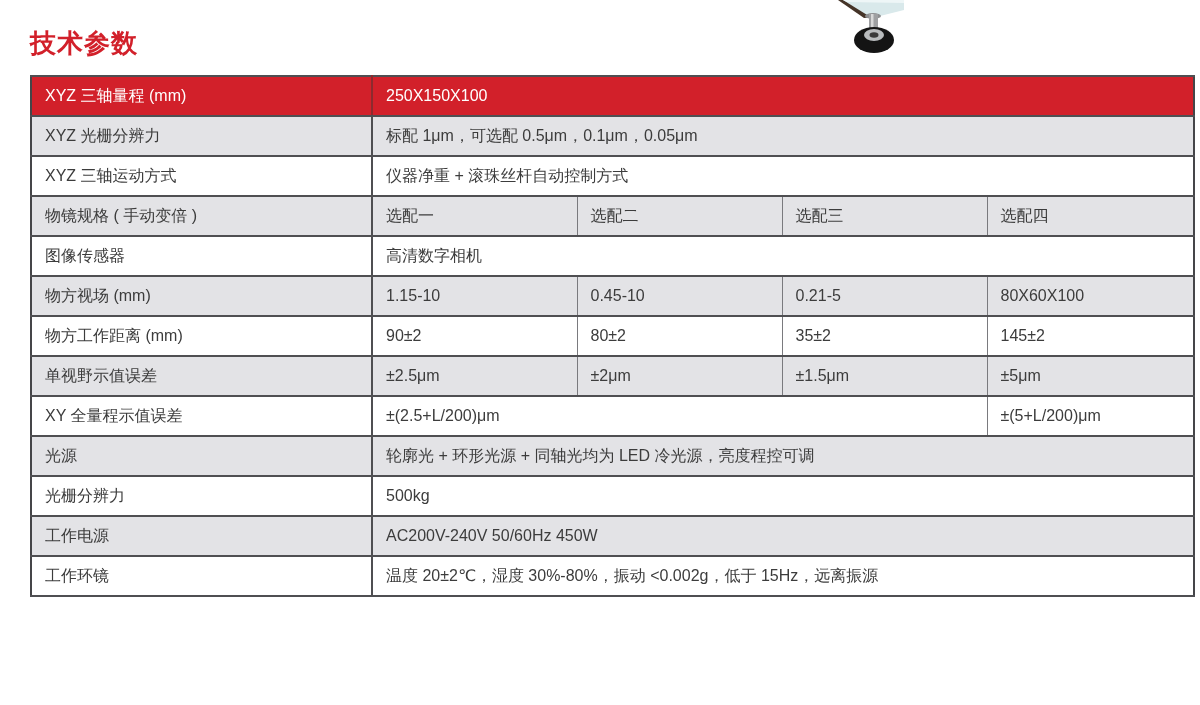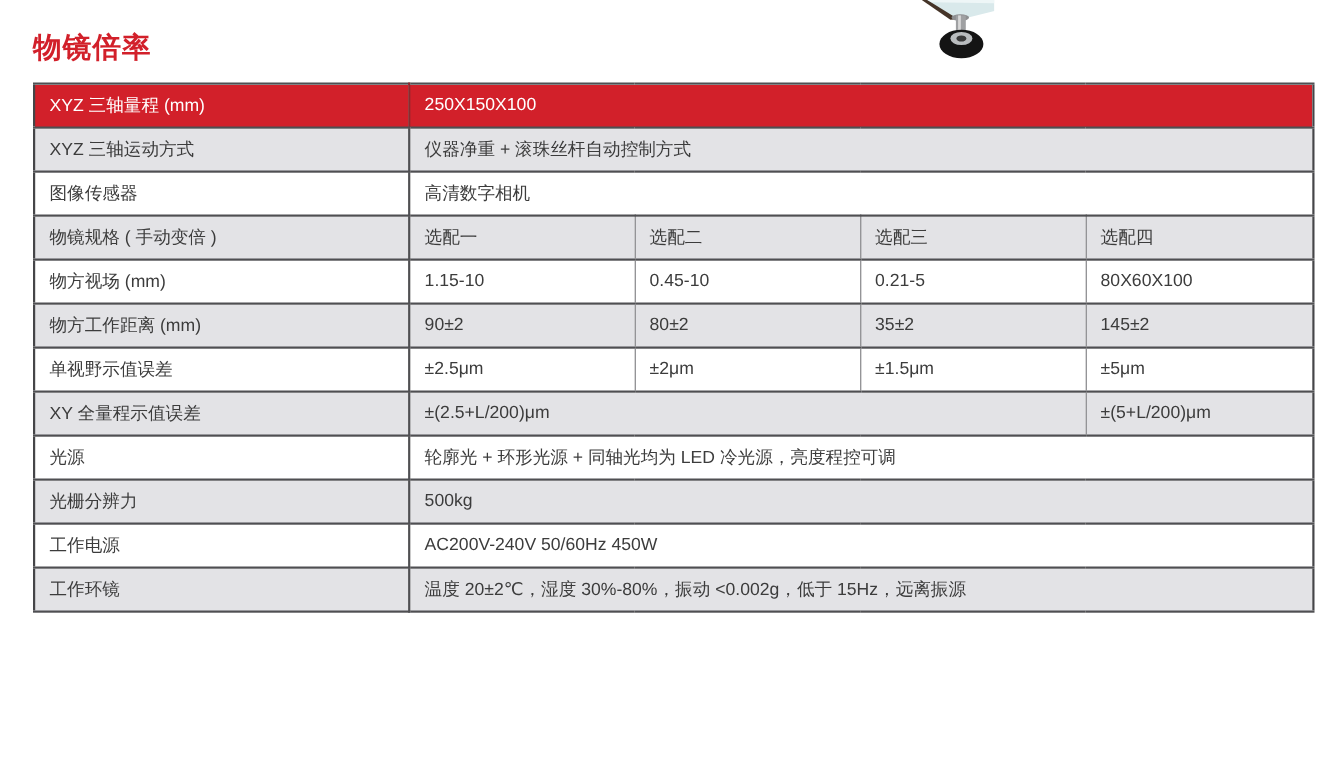--- a/index.html
+++ b/index.html
@@ -48,21 +48,21 @@
   table.spec tr:nth-child(even) td{background:var(--shade);}
   table.spec tr.hdr td{
     background:var(--accent) !important;
     color:#ffffff;
     border-left-color:#8c2a2e;border-right-color:#8c2a2e;
   }
 </style>
 </head>
 <body>
 
-<div class="page-title">物镜倍率</div>
+<div class="page-title">技术参数</div>
 
 <svg class="machine-fragment" viewBox="0 0 66 56" xmlns="http://www.w3.org/2000/svg">
   <polygon points="0,0 10,0 38,17 26,18" fill="#453428"></polygon>
   <polygon points="5,0 66,0 66,10 34,18 5,0" fill="#d9e9eb"></polygon>
   <polygon points="5,0 66,0 66,3 9,2" fill="#eef6f7"></polygon>
   <ellipse cx="35" cy="16" rx="8" ry="3" fill="#8e8f91"></ellipse>
   <rect x="31" y="14" width="9" height="18" fill="#9fa0a2"></rect>
   <rect x="33" y="14" width="2.5" height="18" fill="#d8d8d8"></rect>
   <ellipse cx="36" cy="40" rx="20" ry="13" fill="#141414"></ellipse>
   <ellipse cx="36" cy="35" rx="10" ry="6" fill="#b9bcbe"></ellipse>
@@ -76,33 +76,37 @@
       <col style="width:205px">
       <col style="width:205px">
       <col style="width:207px">
   </colgroup>
   <tbody>
     <tr class="hdr">
       <td class="lbl">XYZ 三轴量程 (mm)</td>
       <td colspan="4">250X150X100</td>
     </tr>
     <tr>
+      <td class="lbl">XYZ 光栅分辨力</td>
+      <td colspan="4">标配 1μm，可选配 0.5μm，0.1μm，0.05μm</td>
+    </tr>
+    <tr>
       <td class="lbl">XYZ 三轴运动方式</td>
       <td colspan="4">仪器净重 + 滚珠丝杆自动控制方式</td>
-    </tr>
-    <tr>
-      <td class="lbl">图像传感器</td>
-      <td colspan="4">高清数字相机</td>
     </tr>
     <tr>
       <td class="lbl">物镜规格 ( 手动变倍 )</td>
       <td>选配一</td>
       <td>选配二</td>
       <td>选配三</td>
       <td>选配四</td>
+    </tr>
+    <tr>
+      <td class="lbl">图像传感器</td>
+      <td colspan="4">高清数字相机</td>
     </tr>
     <tr>
       <td class="lbl">物方视场 (mm)</td>
       <td>1.15-10</td>
       <td>0.45-10</td>
       <td>0.21-5</td>
       <td>80X60X100</td>
     </tr>
     <tr>
       <td class="lbl">物方工作距离 (mm)</td>

